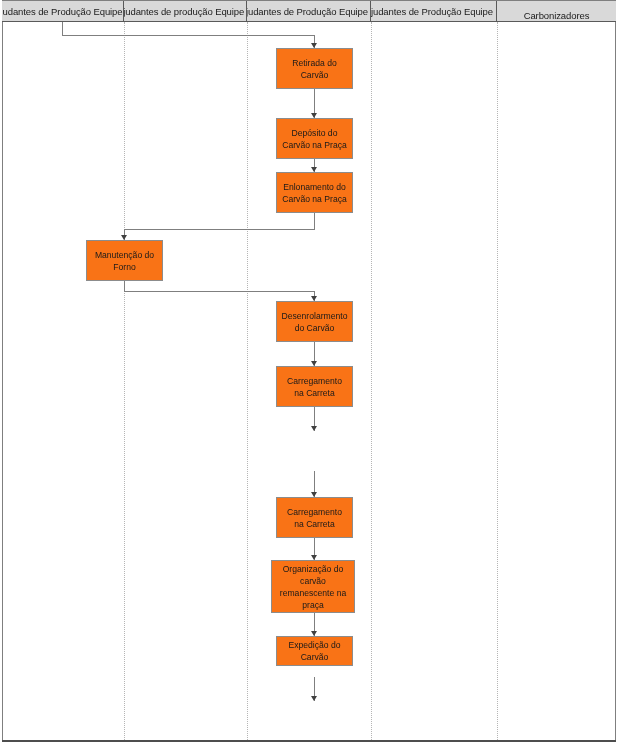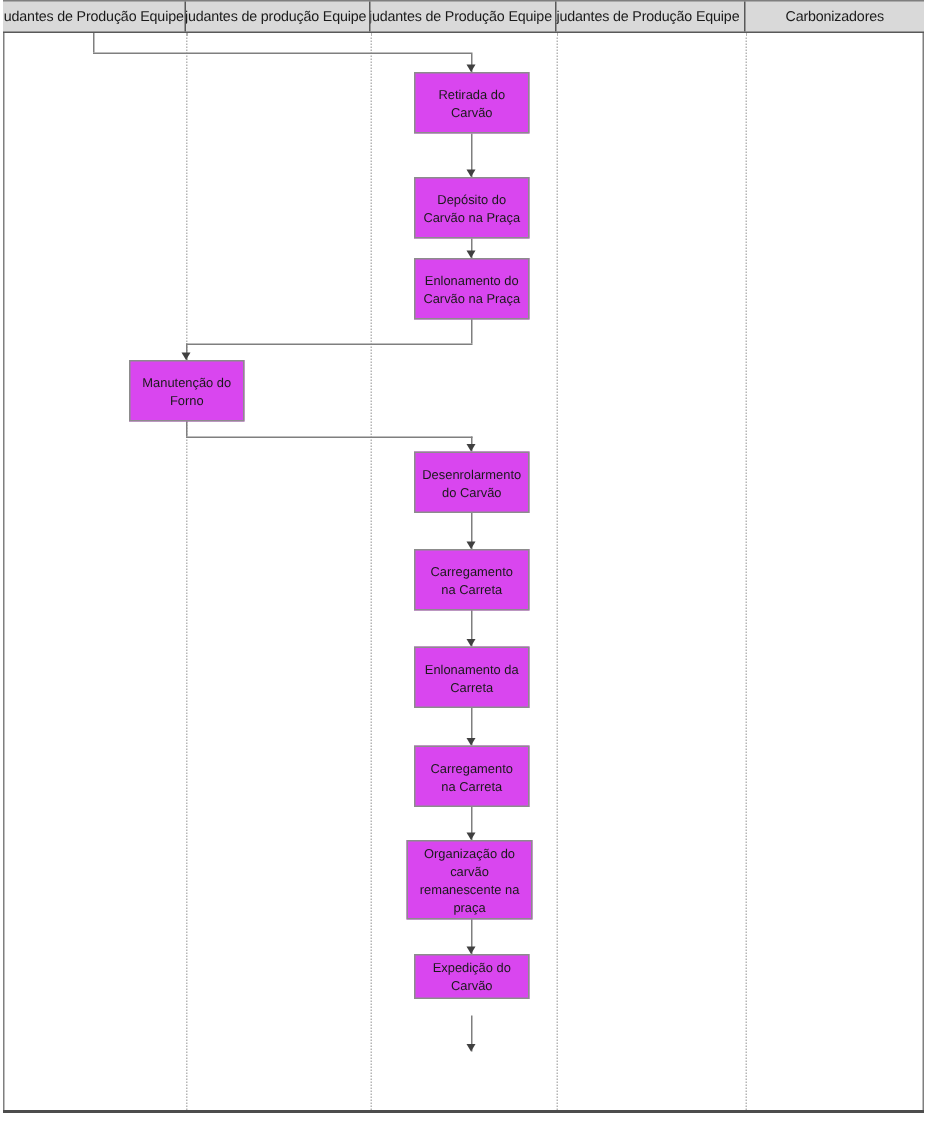--- a/index.html
+++ b/index.html
@@ -56,36 +56,36 @@
     display: flex;
     align-items: center;
     justify-content: center;
     font-size: 9.5px;
     color: #1a1a1a;
     border-right: 1px solid #595959;
     white-space: nowrap;
     overflow: hidden;
     letter-spacing: -0.1px;
   }
-  .lane-header:last-child { border-right: none; }
+  .lane-header:last-child { border-right: none; align-items: flex-end; }
 
   
   .lane-divider {
     position: absolute;
     top: 22px;
     width: 0px;
     height: 718px;
     border-left: 1px dotted #b5b5b5;
   }
 
   
   .node {
     position: absolute;
     box-sizing: border-box;
-    background: #d946ef;
+    background: #f97316;
     border: 1px solid #8c8c8c;
     display: flex;
     align-items: center;
     justify-content: center;
     text-align: center;
     font-size: 8.6px;
     line-height: 12px;
     color: #1a1a1a;
     padding: 1px 3px;
   }
@@ -212,24 +212,20 @@
   <div class="node" style="left:276px; top:301px; width:77px; height:41px;">
     <span class="node-text">Desenrolarmento
 do Carvão</span>
   </div>
 
   <div class="node" style="left:276px; top:366px; width:77px; height:41px;">
     <span class="node-text">Carregamento
 na Carreta</span>
   </div>
 
-  <div class="node" style="left:276px; top:431px; width:77px; height:41px;">
-    <span class="node-text">Enlonamento da
-Carreta</span>
-  </div>
 
   <div class="node" style="left:276px; top:497px; width:77px; height:41px;">
     <span class="node-text">Carregamento
 na Carreta</span>
   </div>
 
   <div class="node" style="left:271px; top:560px; width:84px; height:53px;">
     <span class="node-text">Organização do
 carvão
 remanescente na

